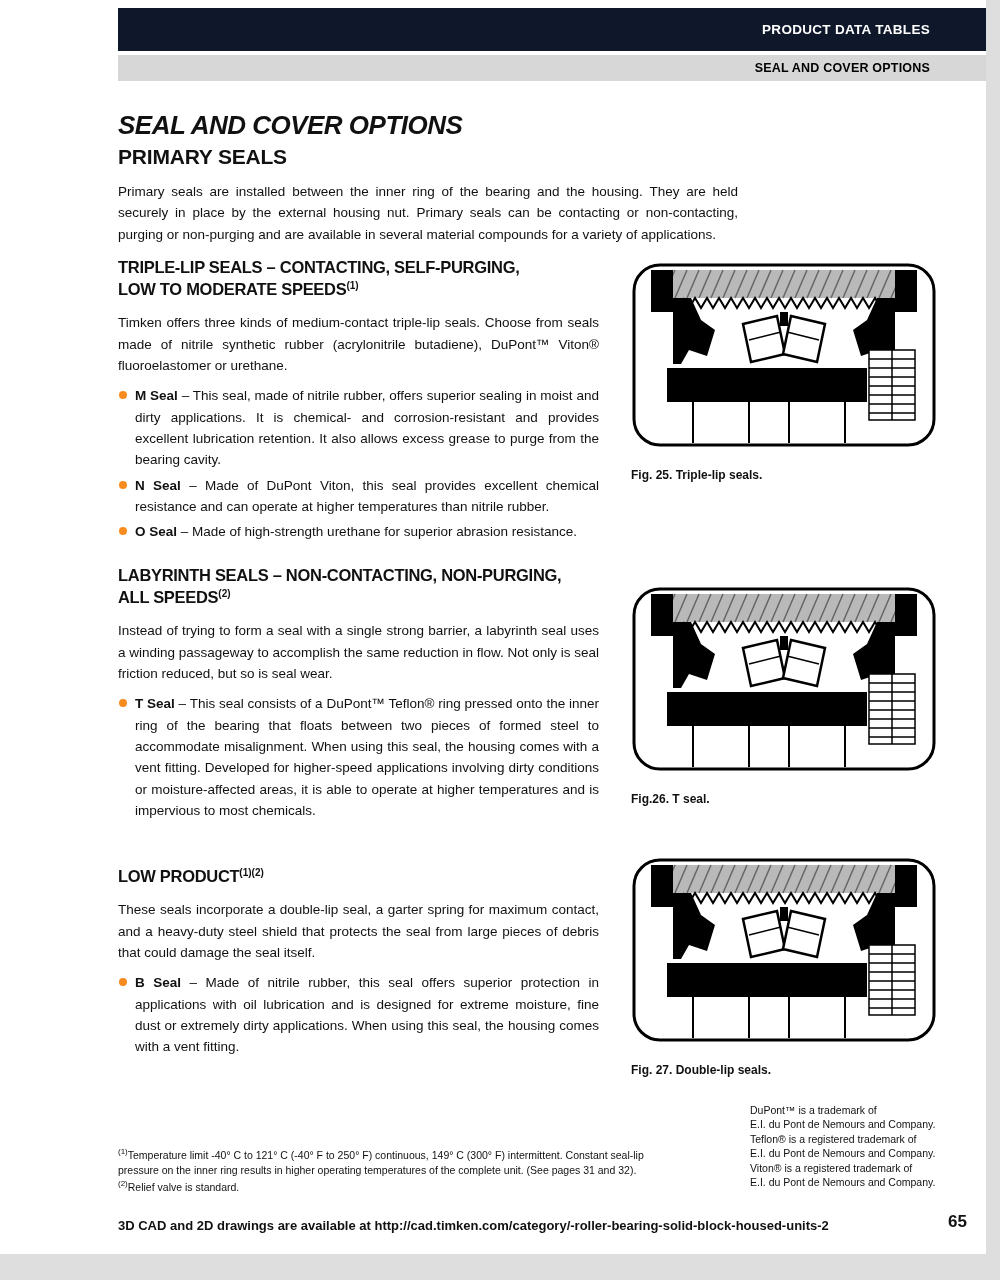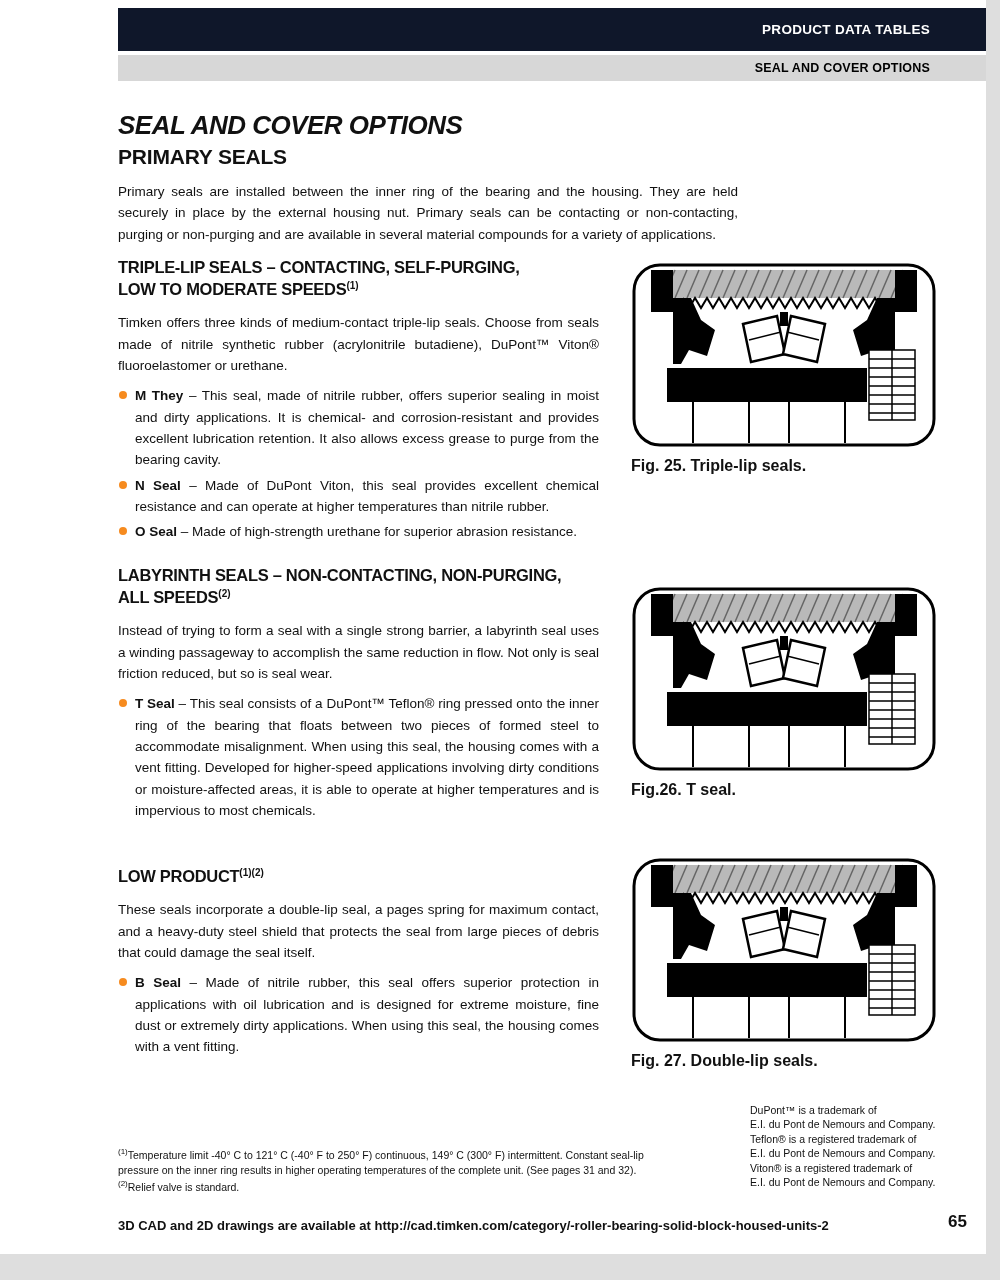--- a/index.html
+++ b/index.html
@@ -52,21 +52,21 @@
     position:relative; padding-left:17px; margin-bottom:4px;
     font-size:13.5px; line-height:1.58; text-align:justify;
   }
   .dot {
     position:absolute; left:1px; top:6px; width:8px; height:8px;
     border-radius:50%; background:#F68B1F;
   }
 
   .figure { position:absolute; left:631px; width:306px; }
   .figsvg { width:306px; height:186px; display:block; }
-  .figcap { font-size:16px; font-weight:bold; margin-top:9px; }
+  .figcap { font-size:12px; font-weight:bold; margin-top:20px; }
 
   .footnotes { position:absolute; left:118px; top:1146px; width:552px; font-size:10.5px; line-height:1.45; }
   .fn sup { font-size:8px; }
 
   .tm { position:absolute; left:750px; top:1103px; width:210px; font-size:10.5px; line-height:1.38; }
 
   .footer-note {
     position:absolute; left:118px; top:1218px; width:760px;
     font-size:13px; font-weight:bold;
   }
@@ -118,21 +118,21 @@
 <p class="intro">Primary seals are installed between the inner ring of the bearing and the housing. They are held securely in place by the external housing nut. Primary seals can be contacting or non-contacting, purging or non-purging and are available in several material compounds for a variety of applications.</p>
 
 <section class="sec" style="top:256px">
   <h3 class="sec-h">
     <span>TRIPLE-LIP SEALS – CONTACTING, SELF-PURGING,</span><br>
     <span>LOW TO MODERATE SPEEDS</span><sup>(1)</sup>
   </h3>
   <p class="sec-body">Timken offers three kinds of medium-contact triple-lip seals. Choose from seals made of nitrile synthetic rubber (acrylonitrile butadiene), DuPont™ Viton® fluoroelastomer or urethane.</p>
   <div class="bullets">
     <div class="bullet">
-      <span class="dot"></span><b>M They</b><span> – This seal, made of nitrile rubber, offers superior sealing in moist and dirty applications. It is chemical- and corrosion-resistant and provides excellent lubrication retention. It also allows excess grease to purge from the bearing cavity.</span>
+      <span class="dot"></span><b>M Seal</b><span> – This seal, made of nitrile rubber, offers superior sealing in moist and dirty applications. It is chemical- and corrosion-resistant and provides excellent lubrication retention. It also allows excess grease to purge from the bearing cavity.</span>
     </div>
     <div class="bullet">
       <span class="dot"></span><b>N Seal</b><span> – Made of DuPont Viton, this seal provides excellent chemical resistance and can operate at higher temperatures than nitrile rubber.</span>
     </div>
     <div class="bullet">
       <span class="dot"></span><b>O Seal</b><span> – Made of high-strength urethane for superior abrasion resistance.</span>
     </div>
   </div>
 </section>
 <figure class="figure" style="top:262px">
@@ -159,21 +159,21 @@
       <use href="#bearing-fig"></use>
     </svg>
   <figcaption class="figcap">Fig.26. T seal.</figcaption>
 </figure>
 
 <section class="sec" style="top:843px">
   <h3 class="sec-h">
     <br>
     <span>LOW PRODUCT</span><sup>(1)(2)</sup>
   </h3>
-  <p class="sec-body">These seals incorporate a double-lip seal, a pages spring for maximum contact, and a heavy-duty steel shield that protects the seal from large pieces of debris that could damage the seal itself.</p>
+  <p class="sec-body">These seals incorporate a double-lip seal, a garter spring for maximum contact, and a heavy-duty steel shield that protects the seal from large pieces of debris that could damage the seal itself.</p>
   <div class="bullets">
     <div class="bullet">
       <span class="dot"></span><b>B Seal</b><span> – Made of nitrile rubber, this seal offers superior protection in applications with oil lubrication and is designed for extreme moisture, fine dust or extremely dirty applications. When using this seal, the housing comes with a vent fitting.</span>
     </div>
   </div>
 </section>
 <figure class="figure" style="top:857px">
   <svg class="figsvg" viewBox="0 0 306 186">
       <use href="#bearing-fig"></use>
     </svg>

